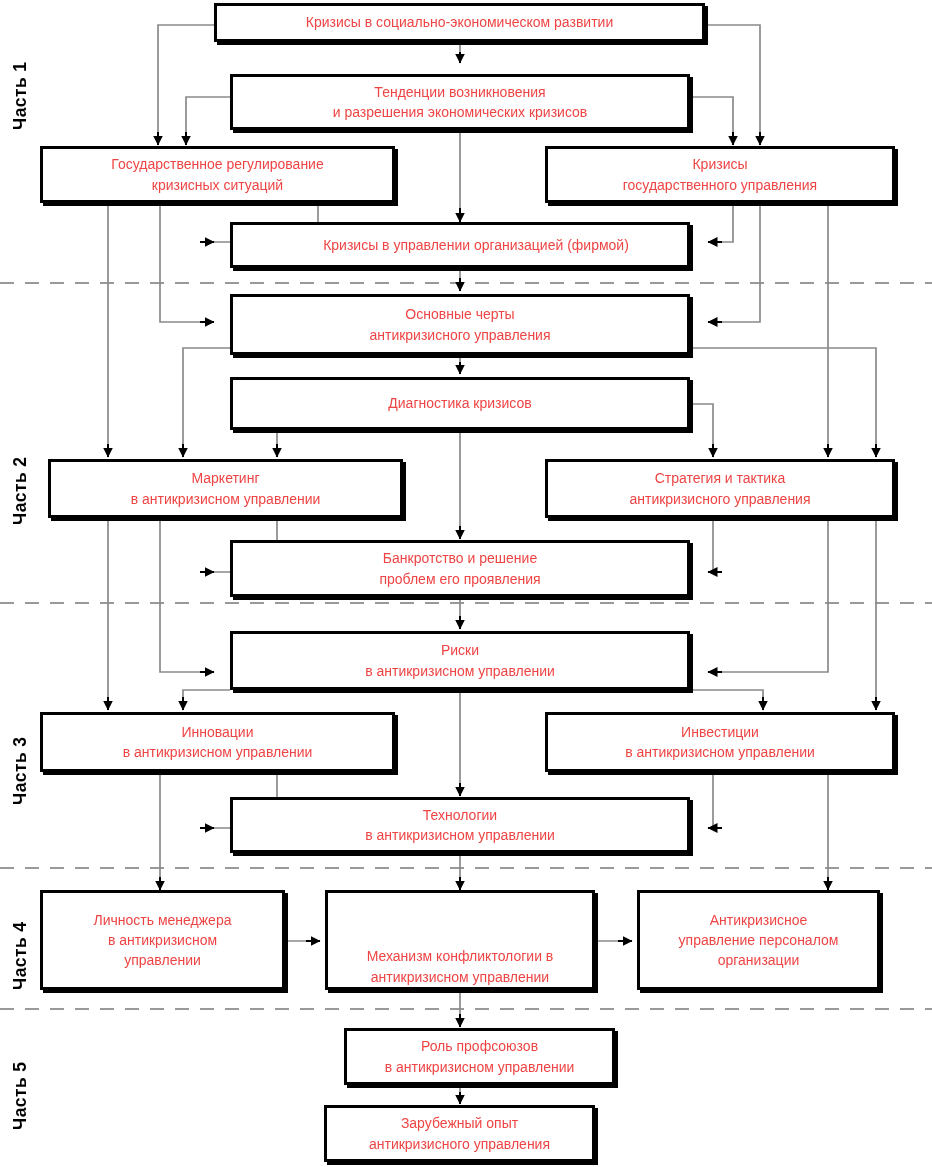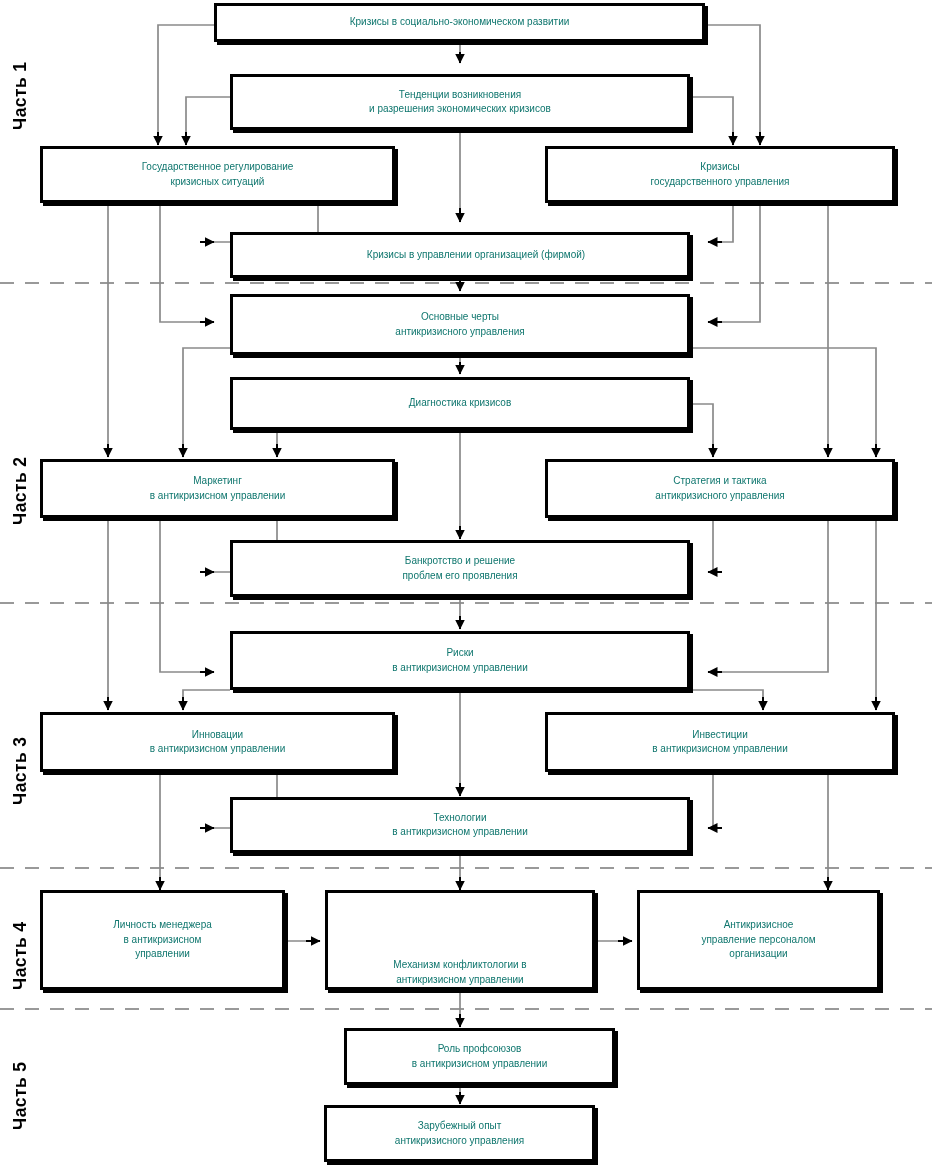--- a/index.html
+++ b/index.html
@@ -3,21 +3,21 @@
 <meta charset="utf-8">
 <style>
   html,body{margin:0;padding:0;background:#ffffff;}
   #page{position:relative;width:932px;height:1167px;background:#fff;
         font-family:"Liberation Sans","DejaVu Sans",sans-serif;overflow:hidden;}
   svg#wires{position:absolute;left:0;top:0;width:932px;height:1167px;}
   .node{position:absolute;box-sizing:border-box;background:#ffffff;
         border:3px solid #000000;display:flex;align-items:center;
         justify-content:center;text-align:center;z-index:5;
         box-shadow:3px 3px 0 0 #000;}
-  .node .txt{display:block;font-size:10px;line-height:1.45;color:#0f766e;
+  .node .txt{display:block;font-size:14px;line-height:1.45;color:#ef4444;
         padding:0 6px;white-space:pre-line;}
   .part-label{position:absolute;z-index:6;color:#000;font-size:17.5px;
         font-weight:700;letter-spacing:.4px;white-space:nowrap;
         transform-origin:left top;transform:rotate(-90deg);}
 </style>
 </head>
 <body>
 
 <div id="page">
 
@@ -171,34 +171,34 @@
   <div class="node" style="left:40px;top:146px;width:355px;height:57px;">
     <span class="txt">Государственное регулирование
 кризисных ситуаций</span>
     </div>
 
   <div class="node" style="left:545px;top:146px;width:350px;height:57px;">
     <span class="txt">Кризисы
 государственного управления</span>
     </div>
 
-  <div class="node" style="left:230px;top:232px;width:460px;height:46px;padding-left:32px;">
+  <div class="node" style="left:230px;top:222px;width:460px;height:46px;padding-left:32px;">
     <span class="txt">Кризисы в управлении организацией (фирмой)</span>
     </div>
 
   <div class="node" style="left:230px;top:294px;width:460px;height:61px;">
     <span class="txt">Основные черты
 антикризисного управления</span>
     </div>
 
   <div class="node" style="left:230px;top:377px;width:460px;height:53px;">
     <span class="txt">Диагностика кризисов</span>
     </div>
 
-  <div class="node" style="left:40px;top:459px;width:355px;height:59px;">
+  <div class="node" style="left:48px;top:459px;width:355px;height:59px;">
     <span class="txt">Маркетинг
 в антикризисном управлении</span>
     </div>
 
   <div class="node" style="left:545px;top:459px;width:350px;height:59px;">
     <span class="txt">Стратегия и тактика
 антикризисного управления</span>
     </div>
 
   <div class="node" style="left:230px;top:540px;width:460px;height:57px;">

